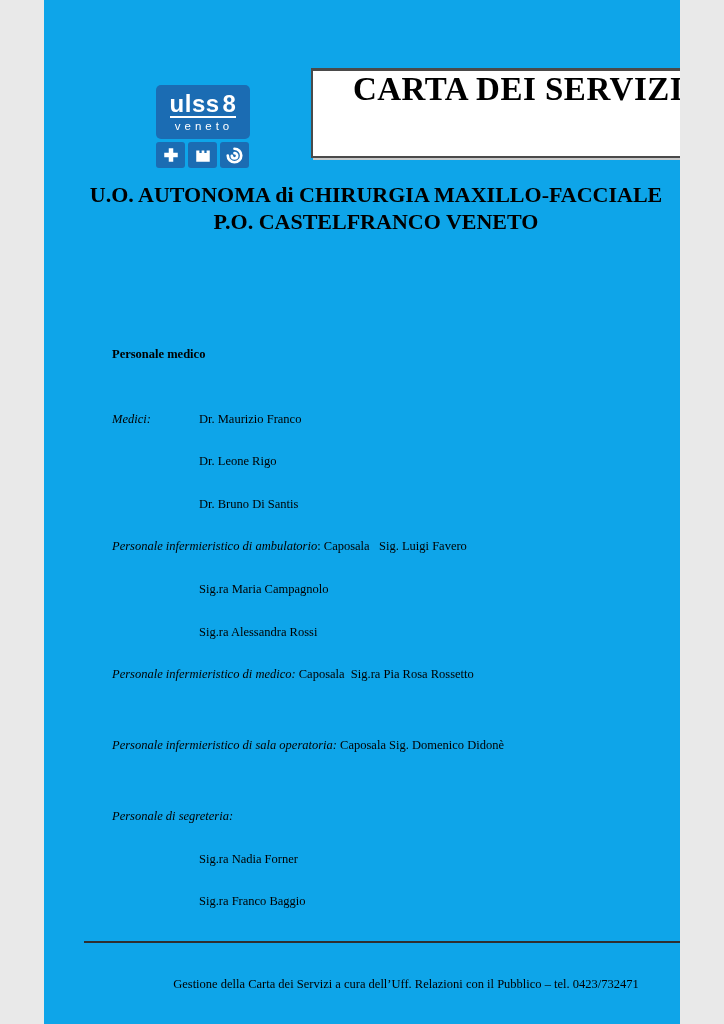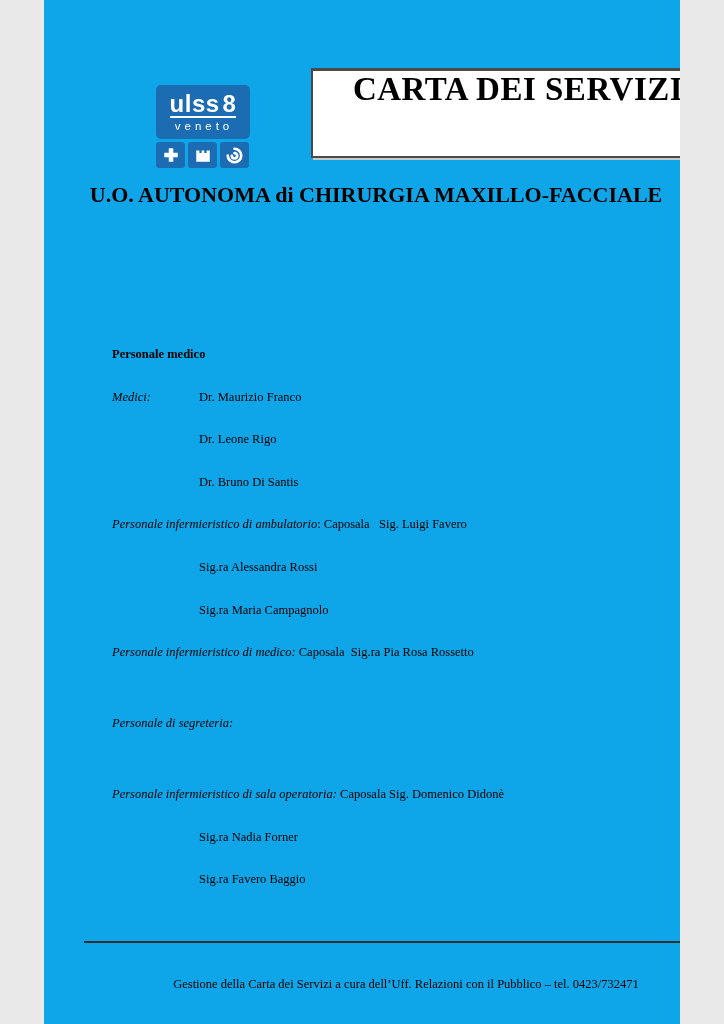--- a/index.html
+++ b/index.html
@@ -55,21 +55,21 @@
     white-space:pre-wrap;
   }
   .bold { font-weight:bold; }
   .italic { font-style:italic; }
   .row { display:flex; }
   .hang { width:87px; flex-shrink:0; }
   .indent { padding-left:87px; }
 
   .mt-line  { margin-top:14px; }
   .sec-personale { margin-top:0; }
-  .sec-personale > .sec-head { margin-bottom:0; }
+  .sec-personale > .sec-head { margin-bottom:22px; }
 
   
   .footer {
     position:absolute; left:40px; top:941px; width:644px;
     border-top:2px solid #2f2f2f;
     text-align:center; font-size:12.5px; line-height:15.5px;
     padding-top:3px;
     white-space:pre-wrap;
   }
 </style>
@@ -105,42 +105,43 @@
       </div>
     </div>
   </div>
 
   <div class="title-box">
     <div class="title-text">CARTA DEI SERVIZI</div>
   </div>
 
   <div class="heading">
     <div>U.O. AUTONOMA di CHIRURGIA MAXILLO-FACCIALE</div>
+    <div>P.O. CASTELFRANCO VENETO</div>
   </div>
 
   <div class="content">
 
     <div class="sec-personale">
       <div class="bold sec-head">Personale medico</div>
       <div class="row">
         <span class="hang italic">Medici:</span>
         <span>Dr. Maurizio Franco</span>
       </div>
       <div class="indent">Dr. Leone Rigo</div>
       <div class="indent">Dr. Bruno Di Santis</div>
       <div><span class="italic">Personale infermieristico di ambulatorio</span><span>: Caposala   Sig. Luigi Favero</span></div>
+      <div class="indent">Sig.ra Maria Campagnolo</div>
       <div class="indent">Sig.ra Alessandra Rossi</div>
-      <div class="indent">Sig.ra Maria Campagnolo</div>
       <div><span class="italic">Personale infermieristico di medico:</span><span> Caposala  Sig.ra Pia Rosa Rossetto</span></div>
 
+      <div class="mt-line"><span class="italic">Personale infermieristico di sala operatoria:</span><span> Caposala Sig. Domenico Didonè</span></div>
+
       <div class="mt-line italic">Personale di segreteria:</div>
-
-      <div class="mt-line"><span class="italic">Personale infermieristico di sala operatoria:</span><span> Caposala Sig. Domenico Didonè</span></div>
       <div class="indent">Sig.ra Nadia Forner</div>
-      <div class="indent">Sig.ra Favero Baggio</div>
+      <div class="indent">Sig.ra Franco Baggio</div>
     </div>
 
     <div>
       
       
       
       
     </div>
 
     

